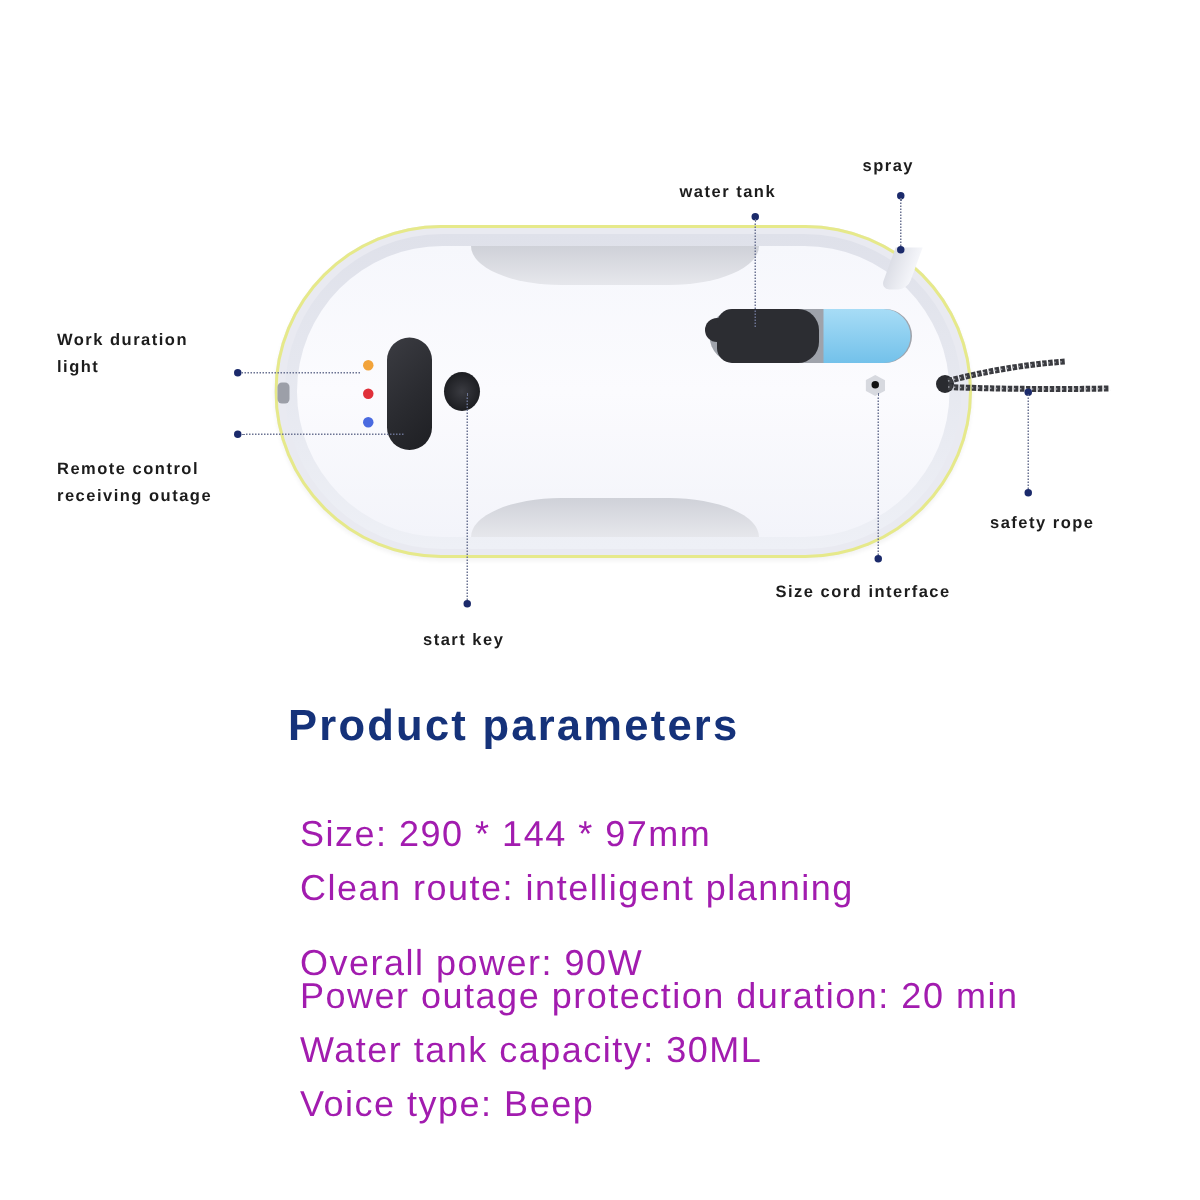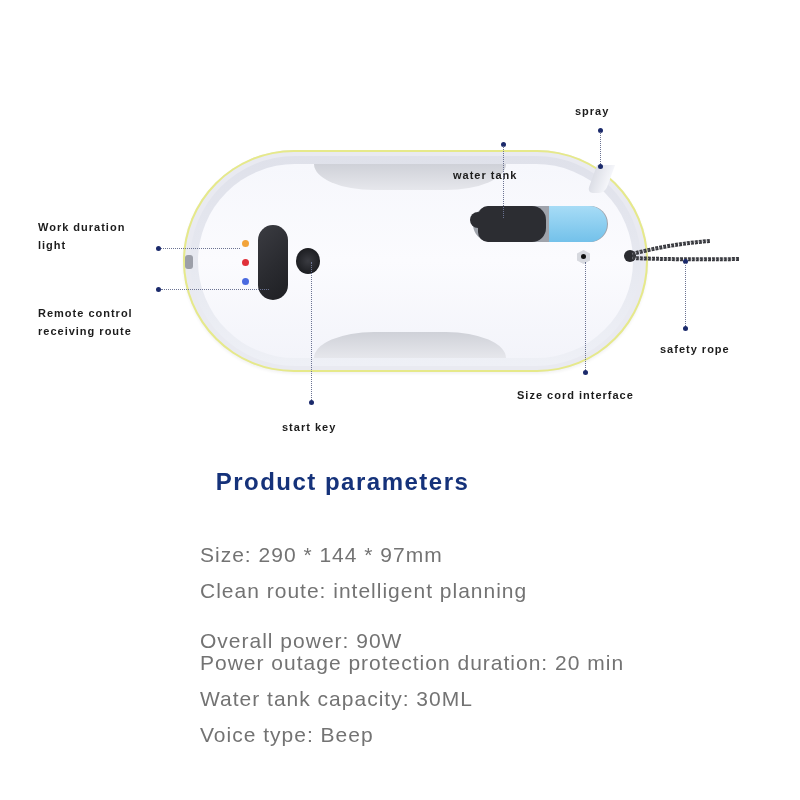--- a/index.html
+++ b/index.html
@@ -29,22 +29,22 @@
     .tank-dark { left:478px; top:206px; width:68px; height:36px; border-radius:10px 14px 14px 10px; background:#2c2d32; }
     .tank-nub { left:470px; top:212px; width:16px; height:16px; border-radius:50%; background:#2c2d32; }
     .tank-water { left:549px; top:206px; width:58px; height:36px; border-radius:0 18px 18px 0;
       background:linear-gradient(180deg,#a7dcf6,#73c1ea); }
     .hex { left:577px; top:250px; width:13px; height:14px; background:#d7d9df;
       clip-path:polygon(50% 0,100% 25%,100% 75%,50% 100%,0 75%,0 25%); }
     .hex-core { left:581px; top:254px; width:5px; height:5px; border-radius:50%; background:#111; }
     .side-port { left:185px; top:255px; width:8px; height:14px; border-radius:3px; background:#9c9fa8; }
     .spray-nozzle { left:592px; top:165px; width:18px; height:28px; border-radius:0 0 6px 6px;
       background:linear-gradient(90deg,#dcdee6,#f5f6fa); transform:skewX(-20deg); }
-    .title { left:0; width:685px; top:468px; text-align:center; font-weight:bold; font-size:24px; color:#15327a; letter-spacing:1.5px; }
-    .param { left:200px; font-size:21px; letter-spacing:1px; color:#737373; white-space:nowrap; }
+    .title { left:0; width:685px; top:468px; text-align:center; font-weight:bold; font-size:29px; color:#15327a; letter-spacing:1.5px; }
+    .param { left:200px; font-size:24px; letter-spacing:1px; color:#a21caf; white-space:nowrap; }
   </style>
 </head>
 <body>
 
 <div class="abs device-outer"></div>
 <div class="abs device-rim"></div>
 <div class="abs device-face"></div>
 <div class="abs slot slot-top"></div>
 <div class="abs slot slot-bottom"></div>
 <div class="abs side-port"></div>
@@ -66,41 +66,41 @@
 <div class="abs hex-core"></div>
 
 <svg class="abs" style="left:620px;top:232px;" width="130" height="40">
   <circle cx="10" cy="24" r="6" fill="#2a2b30"></circle>
   <path d="M12 22 Q50 12 90 9" stroke="#3a3b40" stroke-width="4" fill="none" stroke-dasharray="3 1"></path>
   <path d="M12 26 Q60 28 120 27" stroke="#3a3b40" stroke-width="4" fill="none" stroke-dasharray="3 1"></path>
   <path d="M12 22 Q50 12 90 9" stroke="#9a9ca3" stroke-width="1" fill="none" stroke-dasharray="1 3"></path>
   <path d="M12 26 Q60 28 120 27" stroke="#9a9ca3" stroke-width="1" fill="none" stroke-dasharray="1 3"></path>
 </svg>
 
-<div class="abs callout" style="left:453px;top:119px;margin-top:47px;">water tank</div>
+<div class="abs callout" style="left:453px;top:119px;">water tank</div>
 <div class="abs dot" style="left:501px;top:142px;"></div>
 <div class="abs vline" style="left:503px;top:146px;height:72px;"></div>
 
 <div class="abs callout" style="left:575px;top:102px;">spray</div>
 <div class="abs dot" style="left:598px;top:128px;"></div>
 <div class="abs vline" style="left:600px;top:132px;height:32px;"></div>
 <div class="abs dot" style="left:598px;top:164px;"></div>
 
 <div class="abs callout" style="left:38px;top:218px;">
   <div>Work duration</div>
   <div>light</div>
 </div>
 <div class="abs dot" style="left:156px;top:246px;"></div>
 <div class="abs hline" style="left:161px;top:248px;width:79px;"></div>
 
 <div class="abs dot" style="left:156px;top:287px;"></div>
 <div class="abs hline" style="left:161px;top:289px;width:108px;"></div>
 <div class="abs callout" style="left:38px;top:304px;">
   <div>Remote control</div>
-  <div>receiving route</div>
+  <div>receiving outage</div>
 </div>
 
 <div class="abs vline" style="left:311px;top:262px;height:138px;"></div>
 <div class="abs dot" style="left:309px;top:400px;"></div>
 <div class="abs callout" style="left:282px;top:418px;">start key</div>
 
 <div class="abs vline" style="left:585px;top:262px;height:108px;"></div>
 <div class="abs dot" style="left:583px;top:370px;"></div>
 <div class="abs callout" style="left:517px;top:386px;">Size cord interface</div>
 

